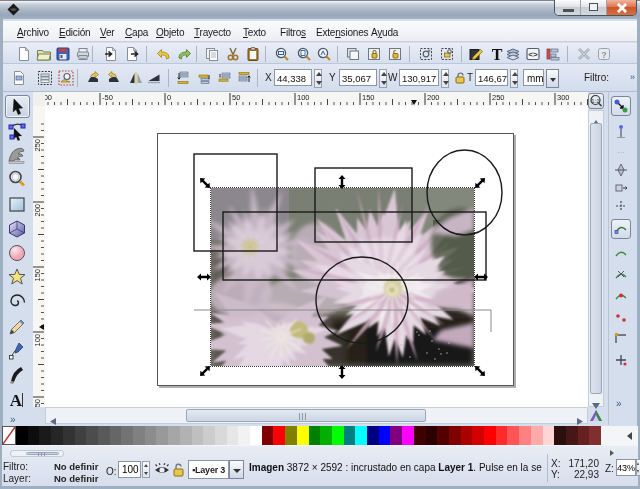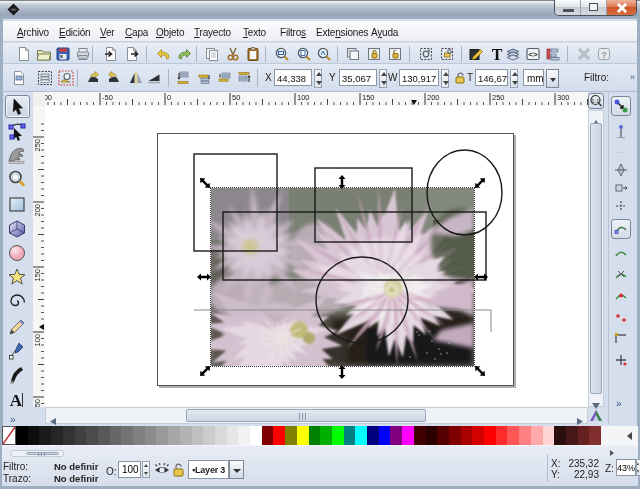--- a/index.html
+++ b/index.html
@@ -980,21 +980,21 @@
   </div>
 
   <div class="abs" style="left:2px;top:446px;width:636px;height:40px;background:linear-gradient(#e8edf5,#d6deec)">
     <div class="abs" style="left:8px;top:4px;width:54px;height:7px;background:#eef1f6;border:1px solid #c0c9d6;border-radius:3px">
       <div class="abs" style="left:15px;top:1px;width:33px;height:3px;background:#ccd5e3;border:1px solid #9aa8bc;border-radius:2px"></div>
       <div class="abs" style="left:27px;top:1px;width:1px;height:4px;background:#8a98ac"></div>
         <div class="abs" style="left:30px;top:1px;width:1px;height:4px;background:#8a98ac"></div>
         <div class="abs" style="left:33px;top:1px;width:1px;height:4px;background:#8a98ac"></div>
     </div>
     <div class="abs" style="left:1px;top:15px;font-size:10px;color:#222">Filtro:</div>
-    <div class="abs" style="left:1px;top:27px;font-size:10px;color:#222">Trazo:</div>
+    <div class="abs" style="left:1px;top:27px;font-size:10px;color:#222">Layer:</div>
     <div class="abs" style="left:52px;top:15px;font-size:9.5px;font-weight:bold;color:#222">No definir</div>
     <div class="abs" style="left:52px;top:27px;font-size:9.5px;font-weight:bold;color:#222">No definir</div>
     <div class="abs" style="left:104px;top:20px;font-size:10px;color:#222">O:</div>
     <div class="abs" style="left:116px;top:15px;width:23px;height:17px;background:#fff;border:1px solid #8a95a5;font-size:10px;line-height:16px;padding-left:3px">100</div>
     <div class="abs" style="left:140px;top:15px;width:8px;height:17px;background:linear-gradient(#fafbfc,#dfe5ee);border:1px solid #98a3b2">
       <div class="abs" style="left:1px;top:2px;width:0;height:0;border-left:2.5px solid transparent;border-right:2.5px solid transparent;border-bottom:3.5px solid #444"></div>
       <div class="abs" style="left:1px;bottom:2px;width:0;height:0;border-left:2.5px solid transparent;border-right:2.5px solid transparent;border-top:3.5px solid #444"></div>
     </div>
     <svg class="abs" style="left:152px;top:16px" width="16" height="16" viewBox="0 0 16 16">
         <path d="M1 8 Q8 2 15 8 Q8 14 1 8" fill="#2f3338"></path>
@@ -1002,24 +1002,25 @@
         <path d="M3 4 L1.5 2.5 M6 3 L5.2 1.2 M10 3 L10.8 1.2 M13 4 L14.5 2.5" stroke="#2f3338" stroke-width="1.1"></path>
       </svg>
     <svg class="abs" style="left:170px;top:17px" width="13" height="14" viewBox="0 0 13 14">
         <rect x="2" y="6" width="9" height="7" rx="1" fill="#e8c84c" stroke="#8a6d14"></rect>
         <path d="M4 6 V4 a2.5 2.5 0 0 1 5 -0.5" fill="none" stroke="#777" stroke-width="1.3"></path>
       </svg>
     <div class="abs" style="left:186px;top:14px;width:41px;height:19px;background:#fff;border:1px solid #8a95a5;font-size:9px;font-weight:bold;line-height:18px;padding-left:3px;color:#222;letter-spacing:-0.2px">▪Layer 3</div>
     <div class="abs" style="left:227px;top:14px;width:15px;height:19px;background:linear-gradient(#fafbfc,#cfd8e6);border:1px solid #7c8898">
       <div class="abs" style="left:3px;top:8px;width:0;height:0;border-left:4px solid transparent;border-right:4px solid transparent;border-top:4.5px solid #333"></div>
     </div>
+    <div class="abs" style="left:247px;top:16px;font-size:10px;color:#111;width:296px;overflow:hidden;white-space:nowrap"><b>Imagen</b> 3872 × 2592 : incrustado en capa <b>Layer 1</b>. Pulse en la se</div>
     <div class="abs" style="left:545px;top:8px;width:1px;height:28px;background:#b0bccc"></div>
     <div class="abs" style="left:549px;top:12px;font-size:10px;color:#222">X:</div>
     <div class="abs" style="left:549px;top:23px;font-size:10px;color:#222">Y:</div>
-    <div class="abs" style="left:560px;top:12px;width:37px;text-align:right;font-size:10px;color:#222">235,32</div>
+    <div class="abs" style="left:560px;top:12px;width:37px;text-align:right;font-size:10px;color:#222">171,20</div>
     <div class="abs" style="left:560px;top:23px;width:37px;text-align:right;font-size:10px;color:#222">22,93</div>
     <div class="abs" style="left:603px;top:17px;font-size:10px;color:#222">Z:</div>
     <div class="abs" style="left:614px;top:13px;width:20px;height:17px;background:#fff;border:1px solid #8a95a5;font-size:9px;line-height:16px;text-align:center">43%</div>
     <div class="abs" style="left:634px;top:13px;width:5px;height:17px;background:linear-gradient(#fafbfc,#dfe5ee);border:1px solid #98a3b2">
         <div class="abs" style="left:0px;top:2px;width:0;height:0;border-left:1.8px solid transparent;border-right:1.8px solid transparent;border-bottom:3px solid #444"></div>
         <div class="abs" style="left:0px;bottom:2px;width:0;height:0;border-left:1.8px solid transparent;border-right:1.8px solid transparent;border-top:3px solid #444"></div>
       </div>
       <div class="abs" style="left:608px;top:4px;width:0;height:0;border-top:3px solid transparent;border-bottom:3px solid transparent;border-left:4px solid #555"></div>
   </div>
 </div>

